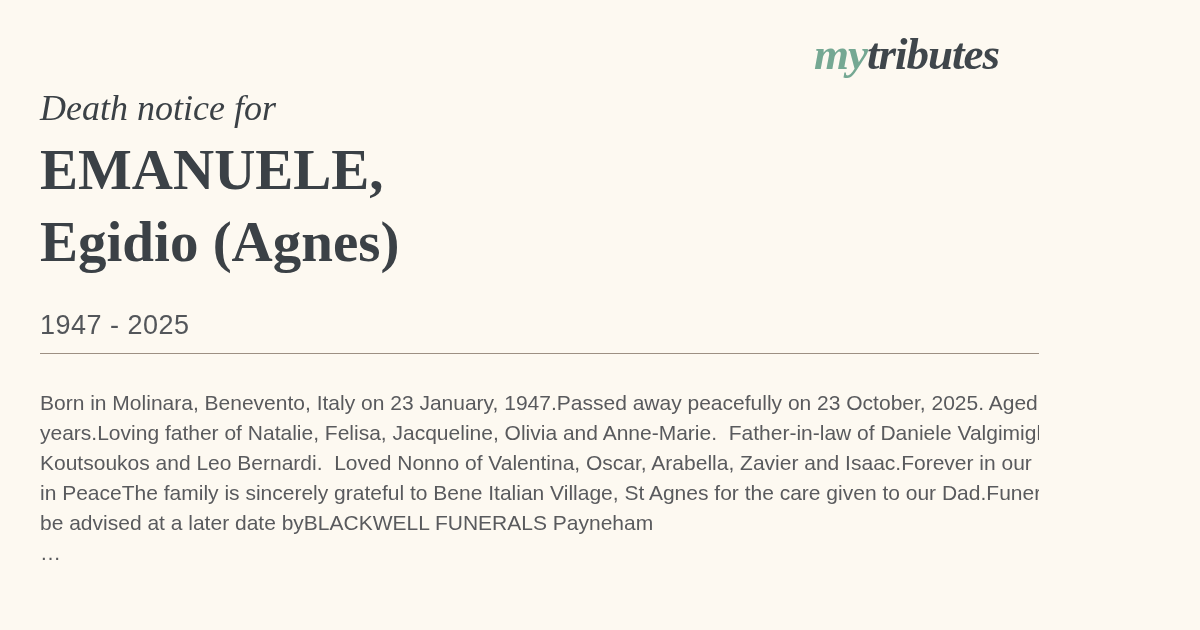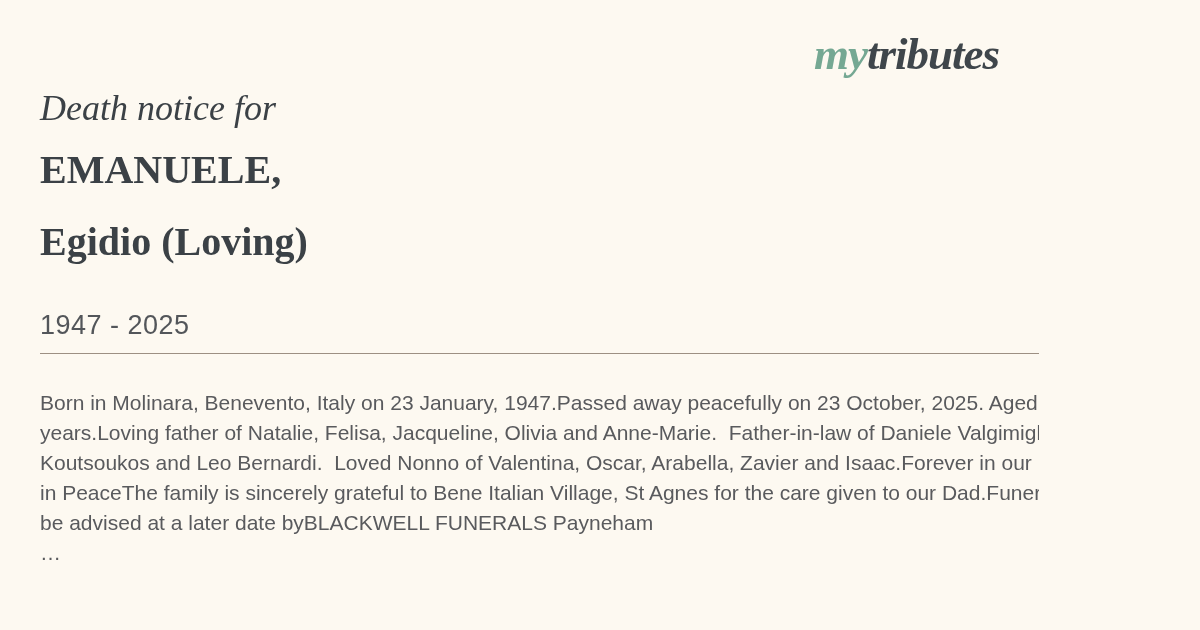--- a/index.html
+++ b/index.html
@@ -40,21 +40,21 @@
     line-height: 1.25;
     color: #3b4146;
   }
   .name {
     position: absolute;
     left: 40px;
     top: 134px;
     margin: 0;
     font-family: "Liberation Serif", "DejaVu Serif", serif;
     font-weight: 700;
-    font-size: 40px;
+    font-size: 57px;
     line-height: 72px;
     color: #3b4146;
   }
   .name-line { display: block; }
   .years {
     position: absolute;
     left: 40px;
     top: 288px;
     font-size: 27px;
     line-height: 1.3;
@@ -99,21 +99,21 @@
 <div class="card">
 
   <div class="logo">
     <span class="logo-my">my</span><span class="logo-tributes">tributes</span>
   </div>
 
   <div class="kicker">Death notice for</div>
 
   <h1 class="name">
     <span class="name-line">EMANUELE,</span>
-    <span class="name-line">Egidio (Loving)</span>
+    <span class="name-line">Egidio (Agnes)</span>
   </h1>
 
   <div class="years">1947 - 2025</div>
 
   <hr class="divider">
 
   <p class="body-text">Born in Molinara, Benevento, Italy on 23 January, 1947.Passed away peacefully on 23 October, 2025. Aged 78 years.Loving father of Natalie, Felisa, Jacqueline, Olivia and Anne-Marie.  Father-in-law of Daniele Valgimigli.John Koutsoukos and Leo Bernardi.  Loved Nonno of Valentina, Oscar, Arabella, Zavier and Isaac.Forever in our Hearts Rest in PeaceThe family is sincerely grateful to Bene Italian Village, St Agnes for the care given to our Dad.Funeral details to be advised at a later date byBLACKWELL FUNERALS Payneham</p>
 
   <div class="ellipsis-line">…</div>
 

